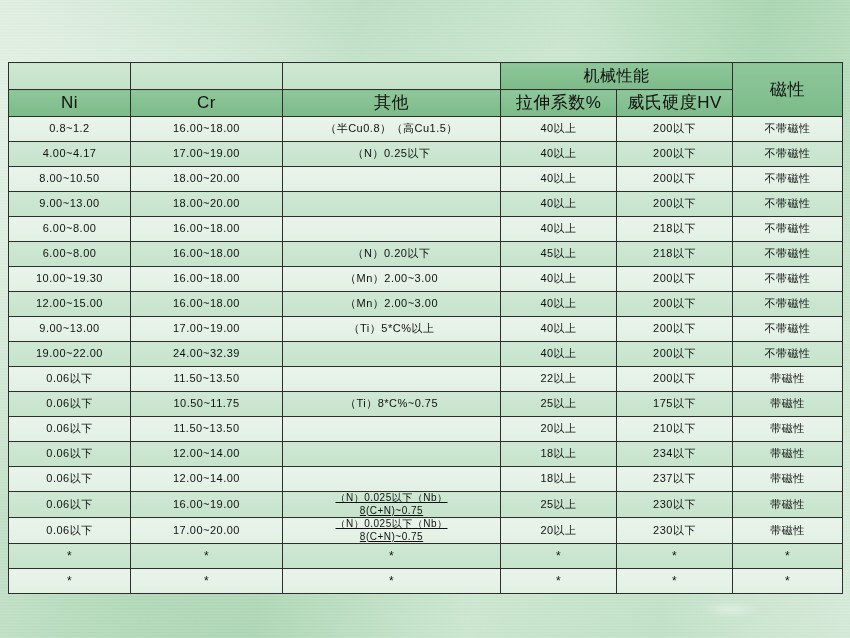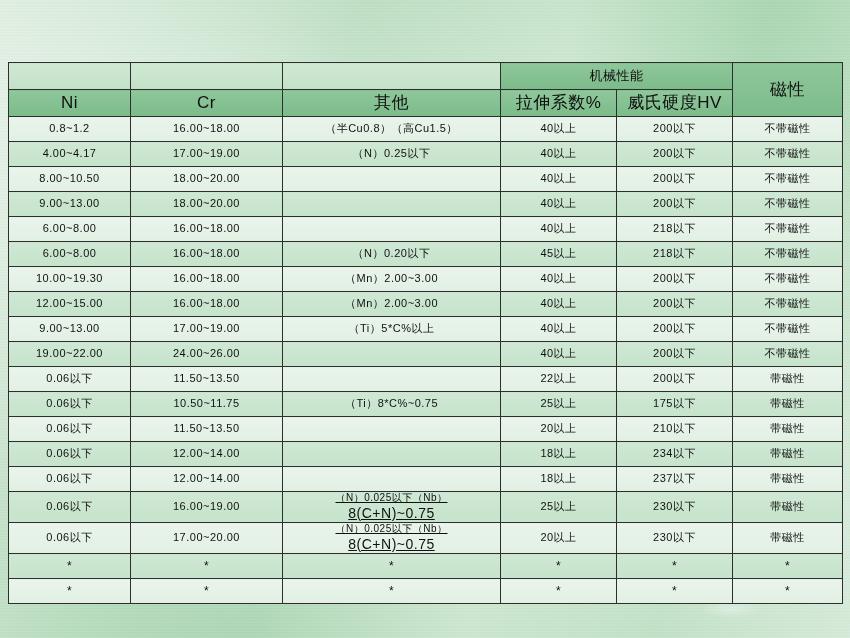--- a/index.html
+++ b/index.html
@@ -58,21 +58,21 @@
     text-align: center;
     vertical-align: middle;
     padding: 0;
     line-height: 1.25;
     font-weight: normal;
     letter-spacing: 0.5px;
   }
   .hdr-group {
     height: 26px;
     background: linear-gradient(180deg, #8fc79a 0%, #7cbb8a 100%);
-    font-size: 13px;
+    font-size: 16px;
   }
   .hdr-cell {
     height: 26px;
     background: linear-gradient(180deg, #8fc79a 0%, #7cbb8a 100%);
     font-size: 17px;
   }
   .spacer-cell {
     border-top: 1px solid #2e2e2e;
     border-left: 1px solid #2e2e2e;
     border-right: 1px solid #2e2e2e;
@@ -89,21 +89,21 @@
   tbody tr:nth-child(even) td {
     background: linear-gradient(180deg, #cfe8d4 0%, #c6e3cb 100%);
   }
   td.two-line {
     font-size: 10px;
     line-height: 1.15;
     text-decoration: underline;
   }
   .cell-sub {
     display: block;
-    font-size: 14px;
+    font-size: 10px;
   }
   .star {
     font-size: 12px;
   }
   
   .smudge1 {
     position: absolute;
     left: 96px;
     top: 456px;
     width: 40px;
@@ -223,21 +223,21 @@
         <tr>
           <td>9.00~13.00</td>
           <td>17.00~19.00</td>
           <td>（Ti）5*C%以上</td>
           <td>40以上</td>
           <td>200以下</td>
           <td>不带磁性</td>
         </tr>
         <tr>
           <td>19.00~22.00</td>
-          <td>24.00~26.00</td>
+          <td>24.00~32.39</td>
           <td></td>
           <td>40以上</td>
           <td>200以下</td>
           <td>不带磁性</td>
         </tr>
         <tr>
           <td>0.06以下</td>
           <td>11.50~13.50</td>
           <td></td>
           <td>22以上</td>

